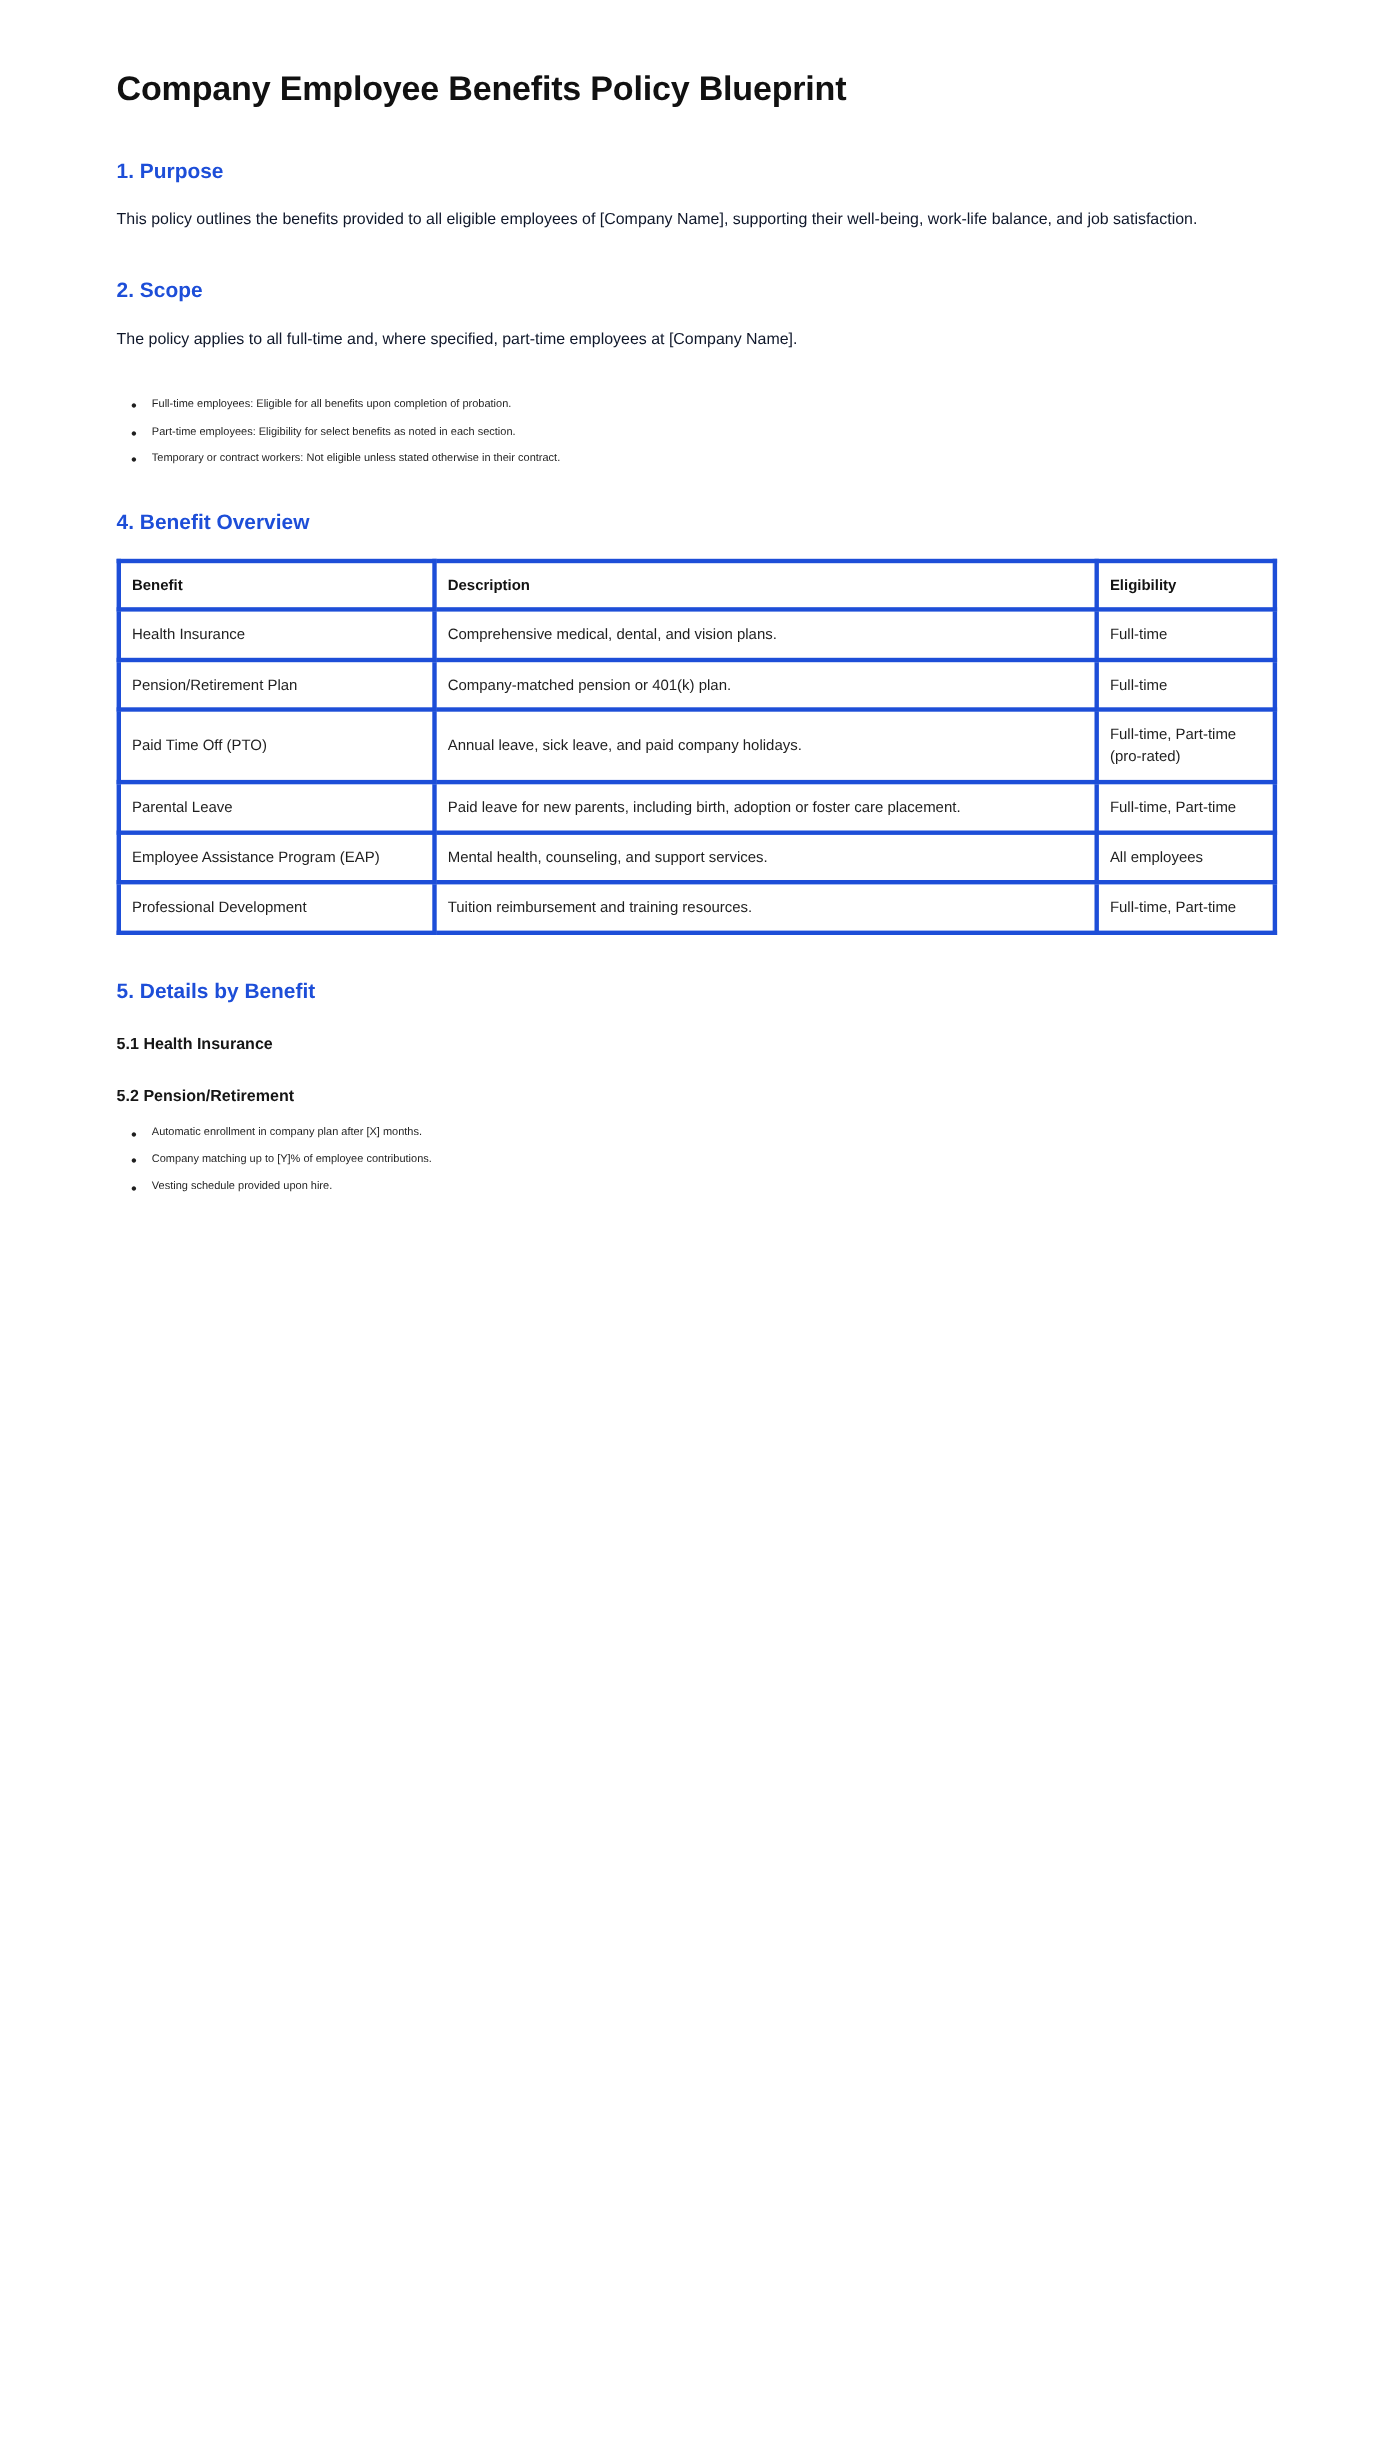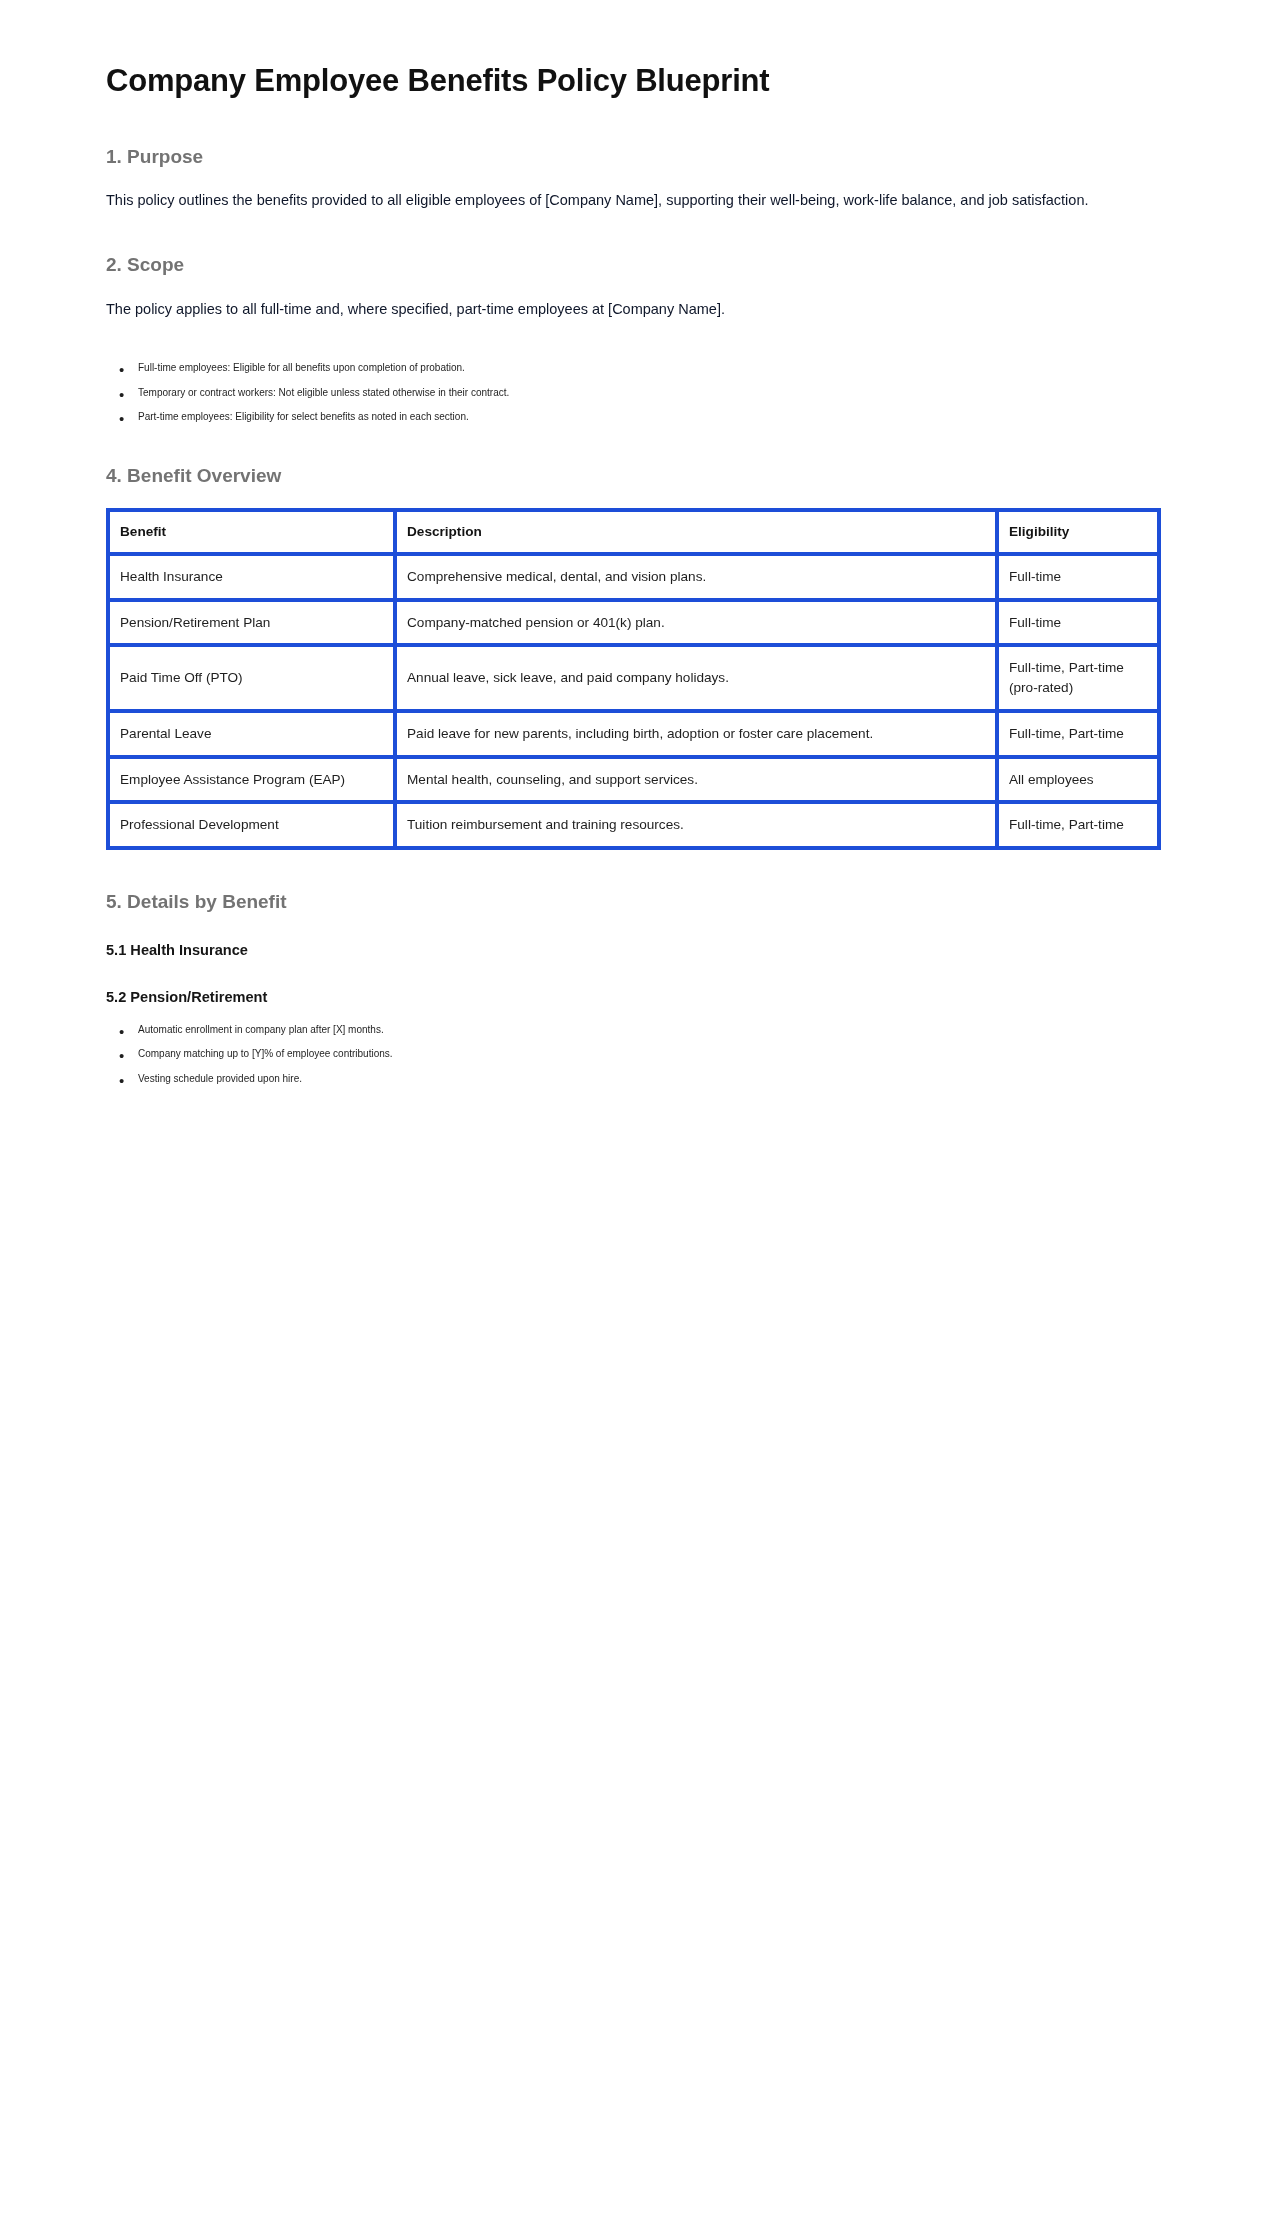--- a/index.html
+++ b/index.html
@@ -42,21 +42,21 @@
     font-weight: 700;
     letter-spacing: -0.2px;
     margin: 0 0 44px 0;
     color: #111111;
   }
   h2.section-title {
     font-size: 19px;
     line-height: 1.3;
     font-weight: 700;
     margin: 0 0 20px 0;
-    color: #737373;
+    color: #1d4ed8;
   }
   .section {
     margin-bottom: 40px;
   }
   p.para {
     font-size: 14.5px;
     line-height: 1.62;
     margin: 0;
     color: #0f172a;
     max-width: 1000px;
@@ -147,22 +147,22 @@
       </div>
 
       <div class="section">
         <h2 class="section-title">2. Scope</h2>
         <p class="para">The policy applies to all full-time and, where specified, part-time employees at [Company Name].</p>
       </div>
 
       <div class="section">
         <ul class="bullets">
           <li>Full-time employees: Eligible for all benefits upon completion of probation.</li>
+          <li>Part-time employees: Eligibility for select benefits as noted in each section.</li>
           <li>Temporary or contract workers: Not eligible unless stated otherwise in their contract.</li>
-          <li>Part-time employees: Eligibility for select benefits as noted in each section.</li>
         </ul>
       </div>
 
       <div class="section">
         <h2 class="section-title">4. Benefit Overview</h2>
         <table class="benefit-table">
           <colgroup>
             <col class="c-benefit">
             <col class="c-desc">
             <col class="c-elig">

